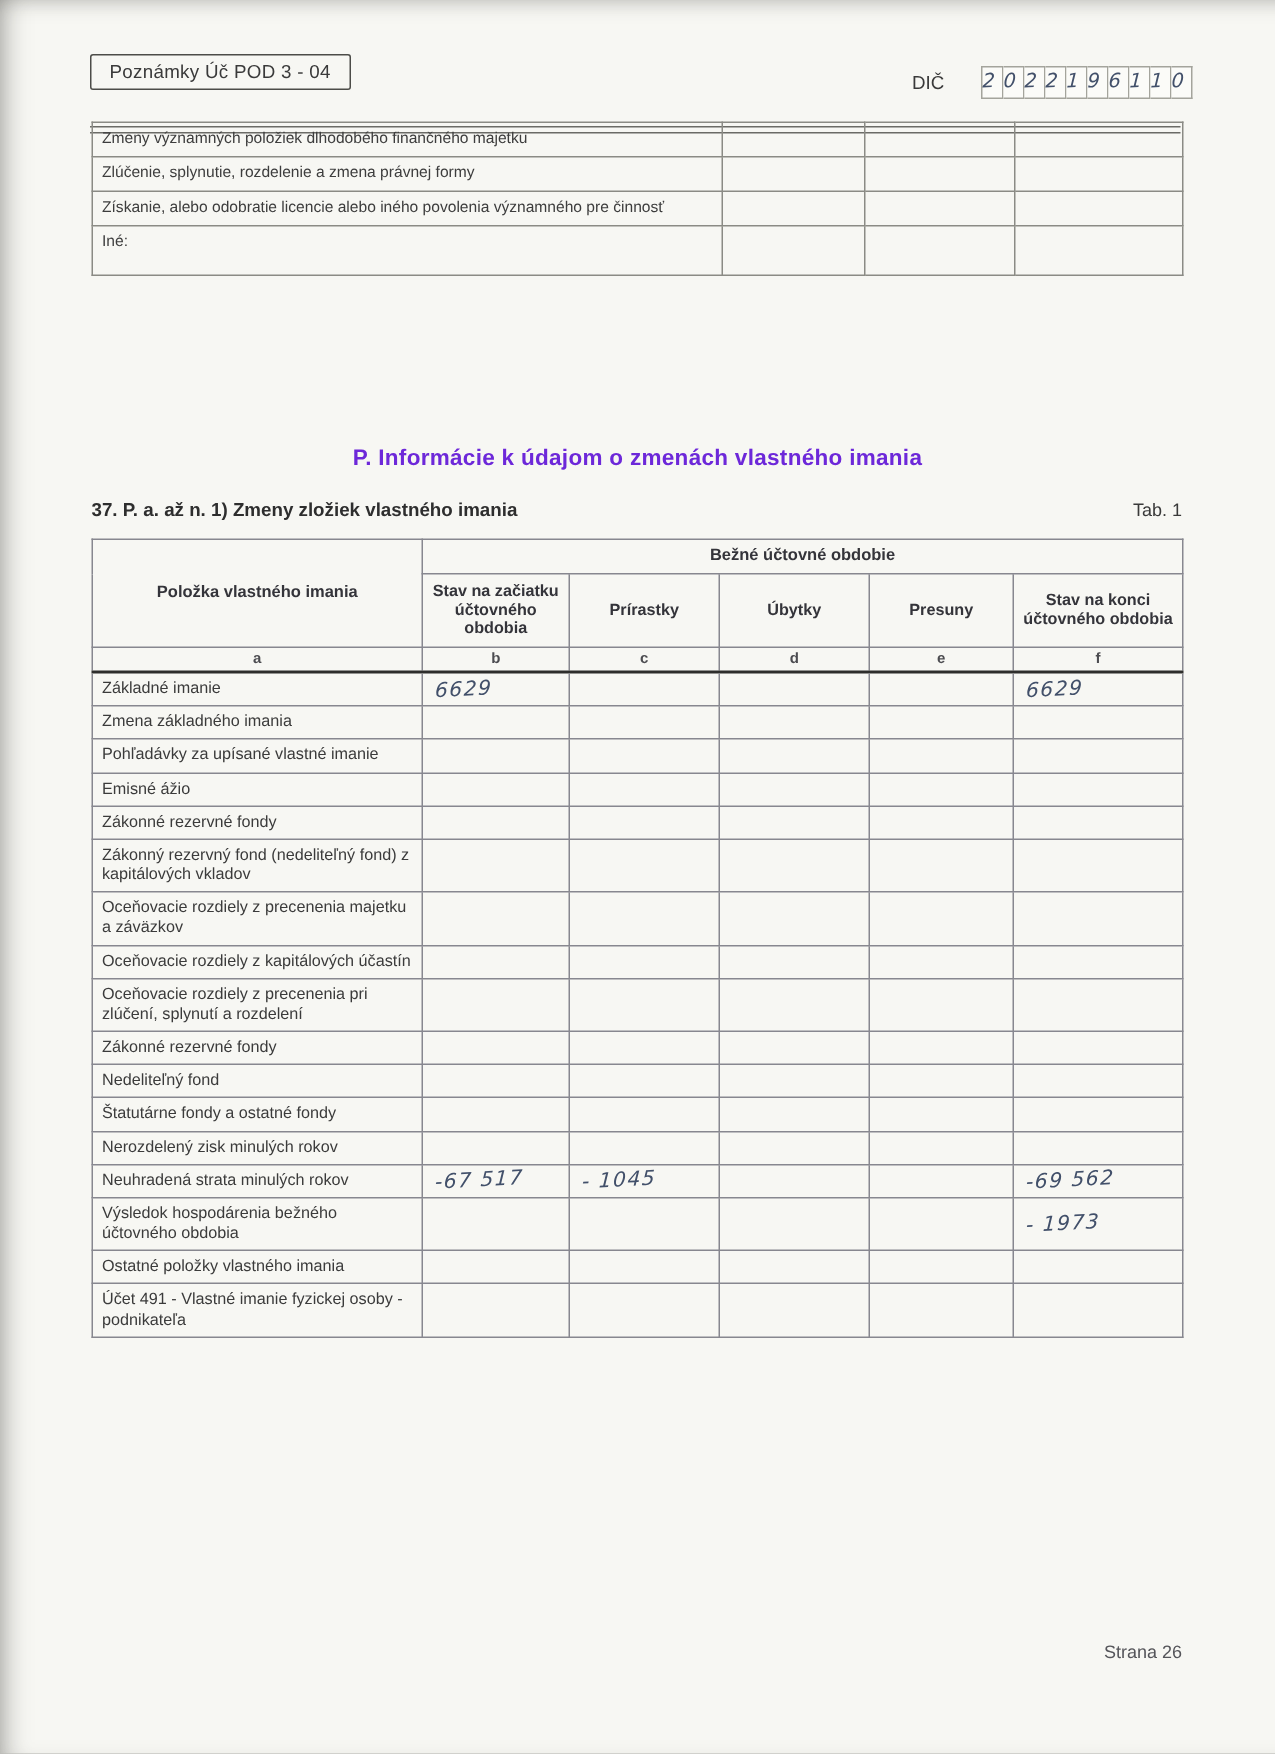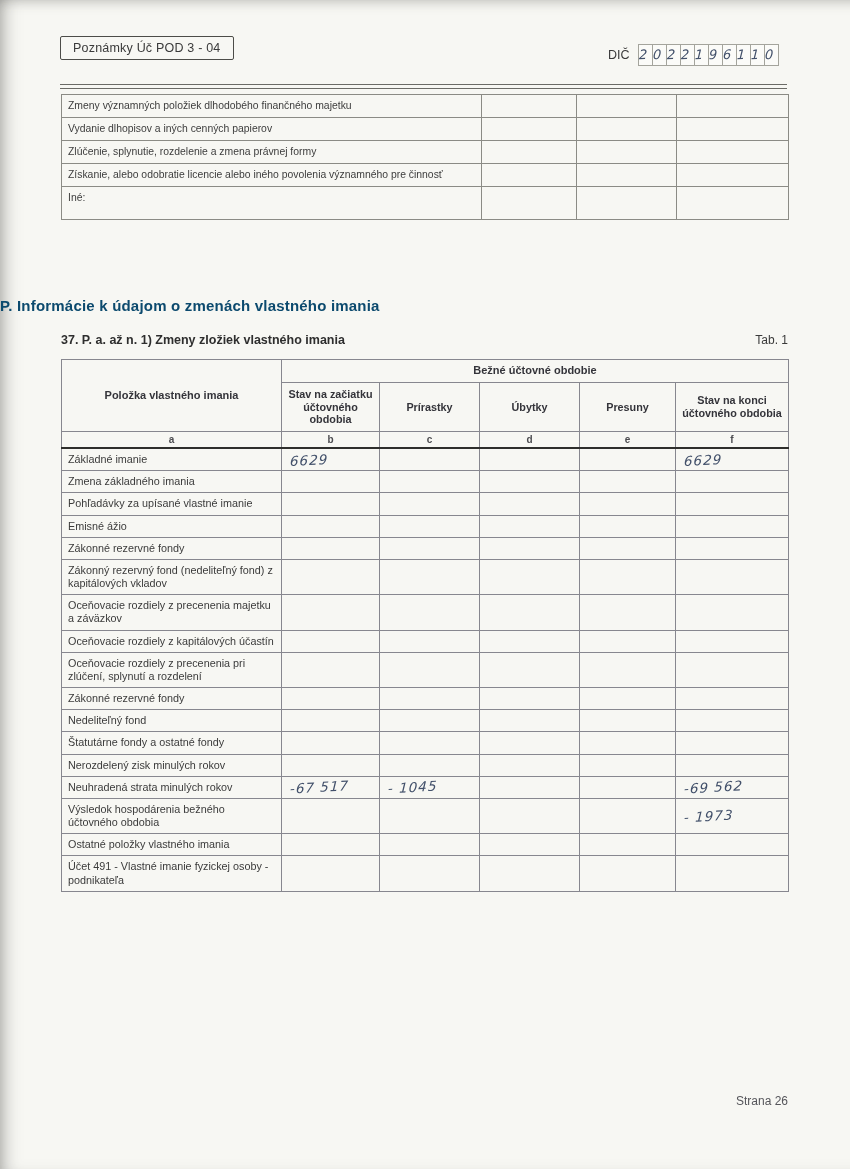--- a/index.html
+++ b/index.html
@@ -16,21 +16,21 @@
 
   
   .form-title-box{
     position:absolute;left:60px;top:36px;
     border:1.5px solid #4c4c48;border-radius:2px;
     padding:4px 12px;font-size:12.5px;color:#3a3a3a;letter-spacing:.2px;
     background:transparent;
   }
   .dic-wrap{
     position:absolute;left:608px;top:44px;
-    display:flex;align-items:center;gap:8px;
+    display:flex;align-items:center;gap:24px;
   }
   .dic-label{font-size:12.5px;color:#3a3a3a;}
   .dic-boxes{display:flex;}
   .dic-box{
     position:relative;display:inline-block;
     width:13px;height:20px;
     border:1px solid #a4a49c;border-left-width:0;
     background:#fbfbf8;
   }
   .dic-box:first-child{border-left-width:1px;}
@@ -49,36 +49,36 @@
   }
 
   .double-rule{
     position:absolute;left:60px;top:84px;width:727px;height:3px;
     border-top:1px solid #6b6b66;border-bottom:1px solid #6b6b66;
   }
 
   
   table{border-collapse:collapse;table-layout:fixed;}
   .events-table{
-    position:absolute;left:61px;top:94px;width:727px;
+    position:absolute;left:61px;top:81px;width:727px;
     font-size:10.4px;
   }
   .events-table td{
     border:1px solid #8b8b85;
     padding:4px 6px;vertical-align:top;
     height:14px;line-height:1.25;
   }
   .events-table{border:1.5px solid #5f5f5a;}
   .events-table tr:last-child td{padding-bottom:14px;}
   .evt-label{color:#3d3d3d;}
 
   
   .section-title{
     position:absolute;left:0;top:297px;width:850px;
-    font-size:15px;font-weight:bold;color:#0c4a6e;
+    text-align:center;font-size:15px;font-weight:bold;color:#6d28d9;
     letter-spacing:.2px;
   }
   .subtitle-row{
     position:absolute;left:61px;top:333px;width:727px;
     display:flex;justify-content:space-between;align-items:flex-end;
   }
   .subtitle{font-size:12.5px;font-weight:bold;color:#2e2e2e;}
   .tab-label{font-size:12px;color:#3a3a3a;}
 
   
@@ -167,26 +167,20 @@
   <table class="events-table">
     <colgroup>
       <col style="width:420px">
         <col style="width:95px">
         <col style="width:100px">
         <col style="width:112px">
     </colgroup>
     <tbody>
         <tr>
           <td class="evt-label">Zmeny významných položiek dlhodobého finančného majetku</td>
-          <td></td>
-          <td></td>
-          <td></td>
-        </tr>
-        <tr>
-          <td class="evt-label">Vydanie dlhopisov a iných cenných papierov</td>
           <td></td>
           <td></td>
           <td></td>
         </tr>
         <tr>
           <td class="evt-label">Zlúčenie, splynutie, rozdelenie a zmena právnej formy</td>
           <td></td>
           <td></td>
           <td></td>
         </tr>

